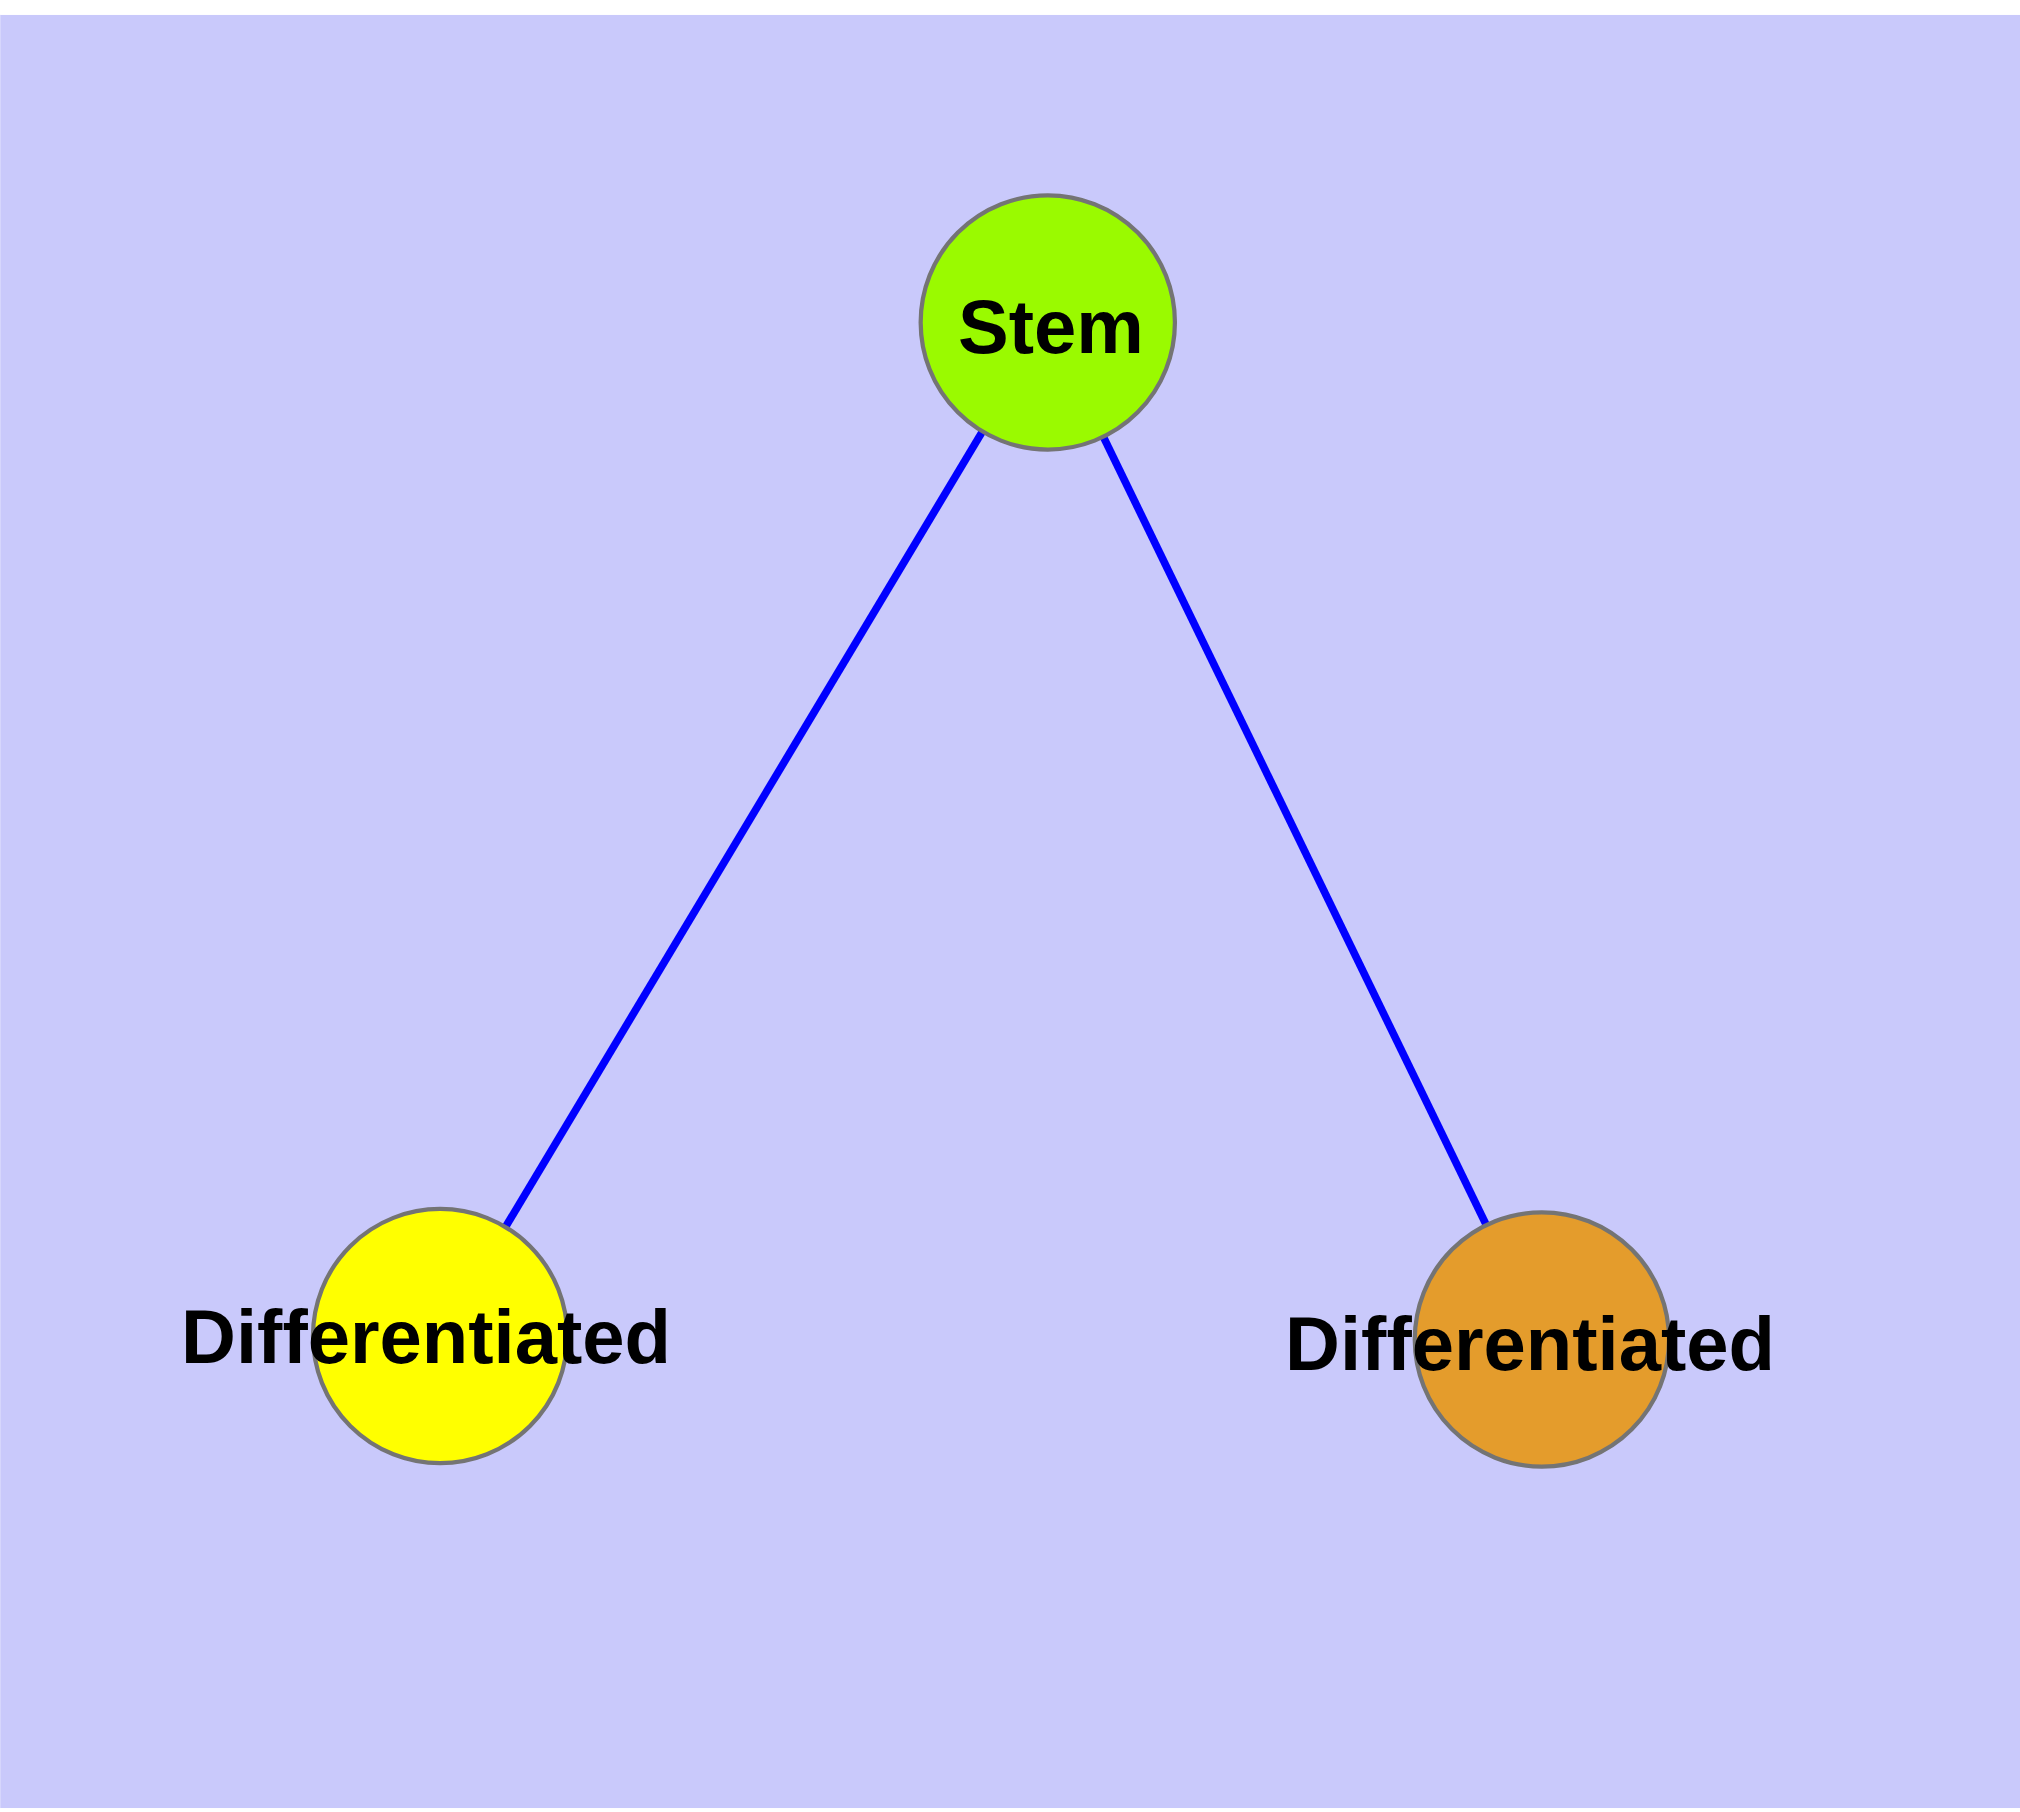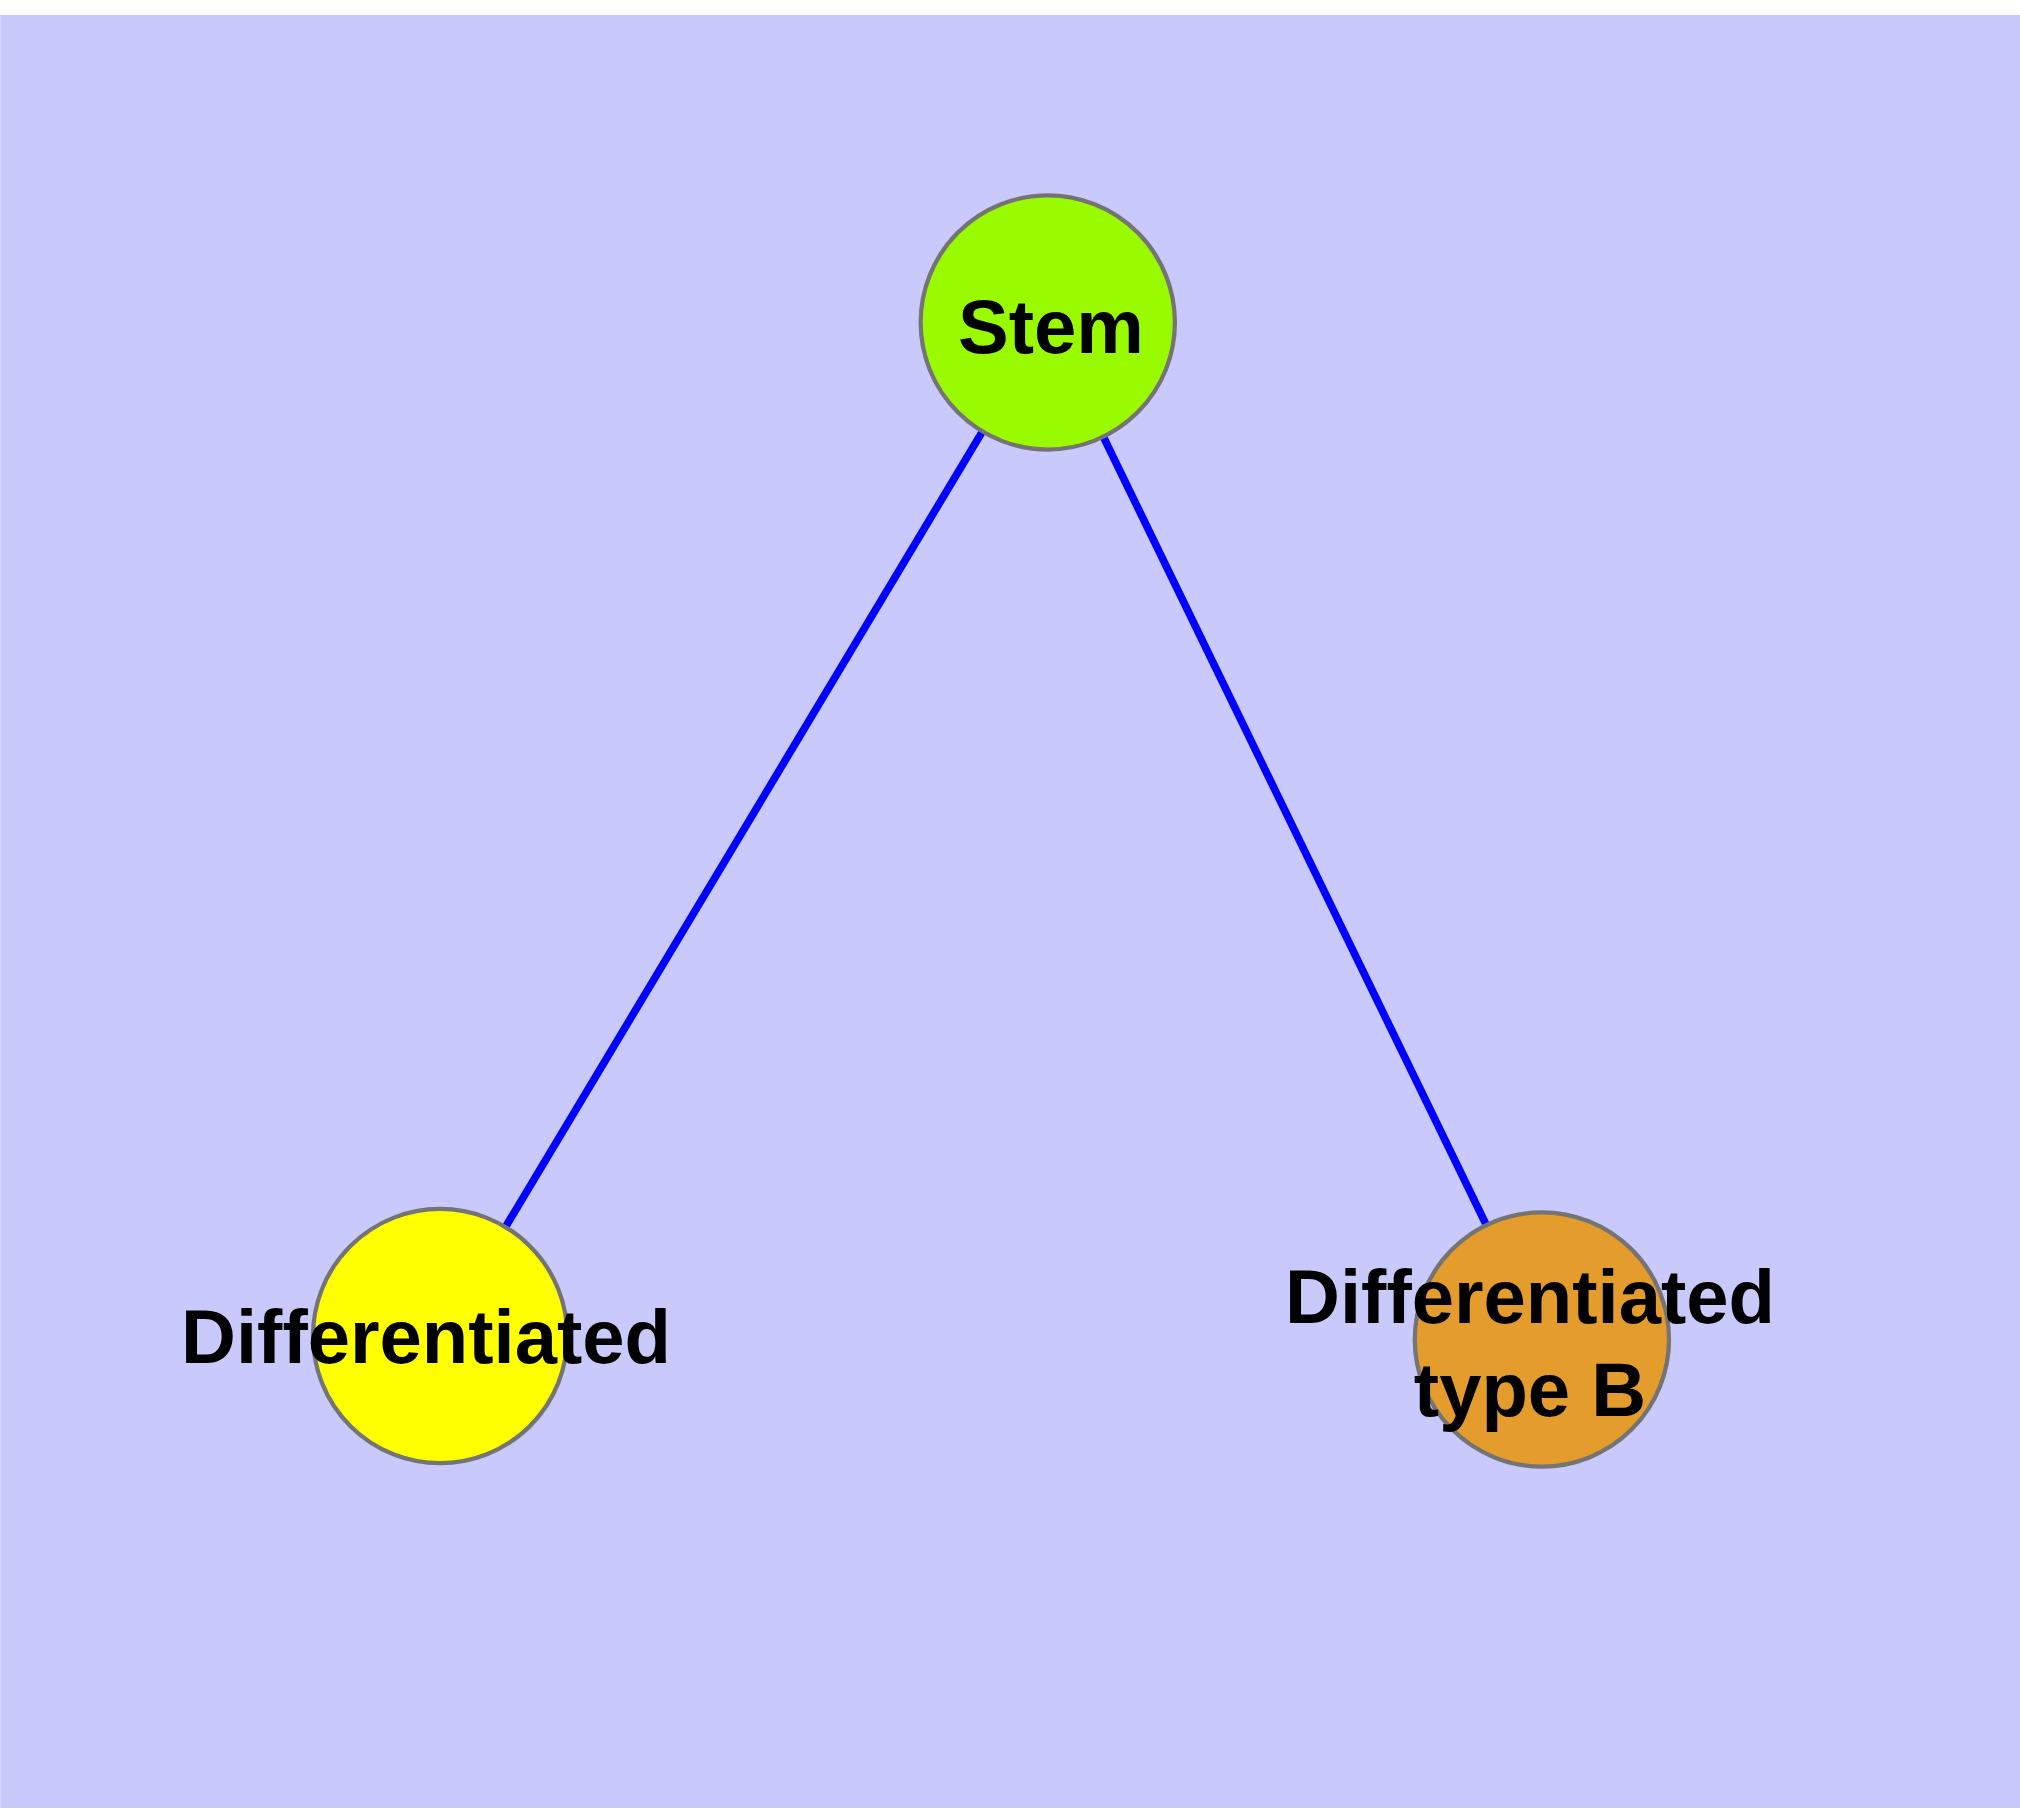--- a/index.html
+++ b/index.html
@@ -58,17 +58,16 @@
   </svg>
 
   <div class="node-label" style="left:1051px; top:318px;">Stem</div>
 
   <div class="node-label" style="left:426px; top:1328px;">
     <div>Differentiated</div>
   </div>
 
   <div class="node-label" style="left:1530px; top:1335px;">
     <div>Differentiated</div>
-    <div>type B</div>
   </div>
 
 </div>
 
 
 </body></html>

